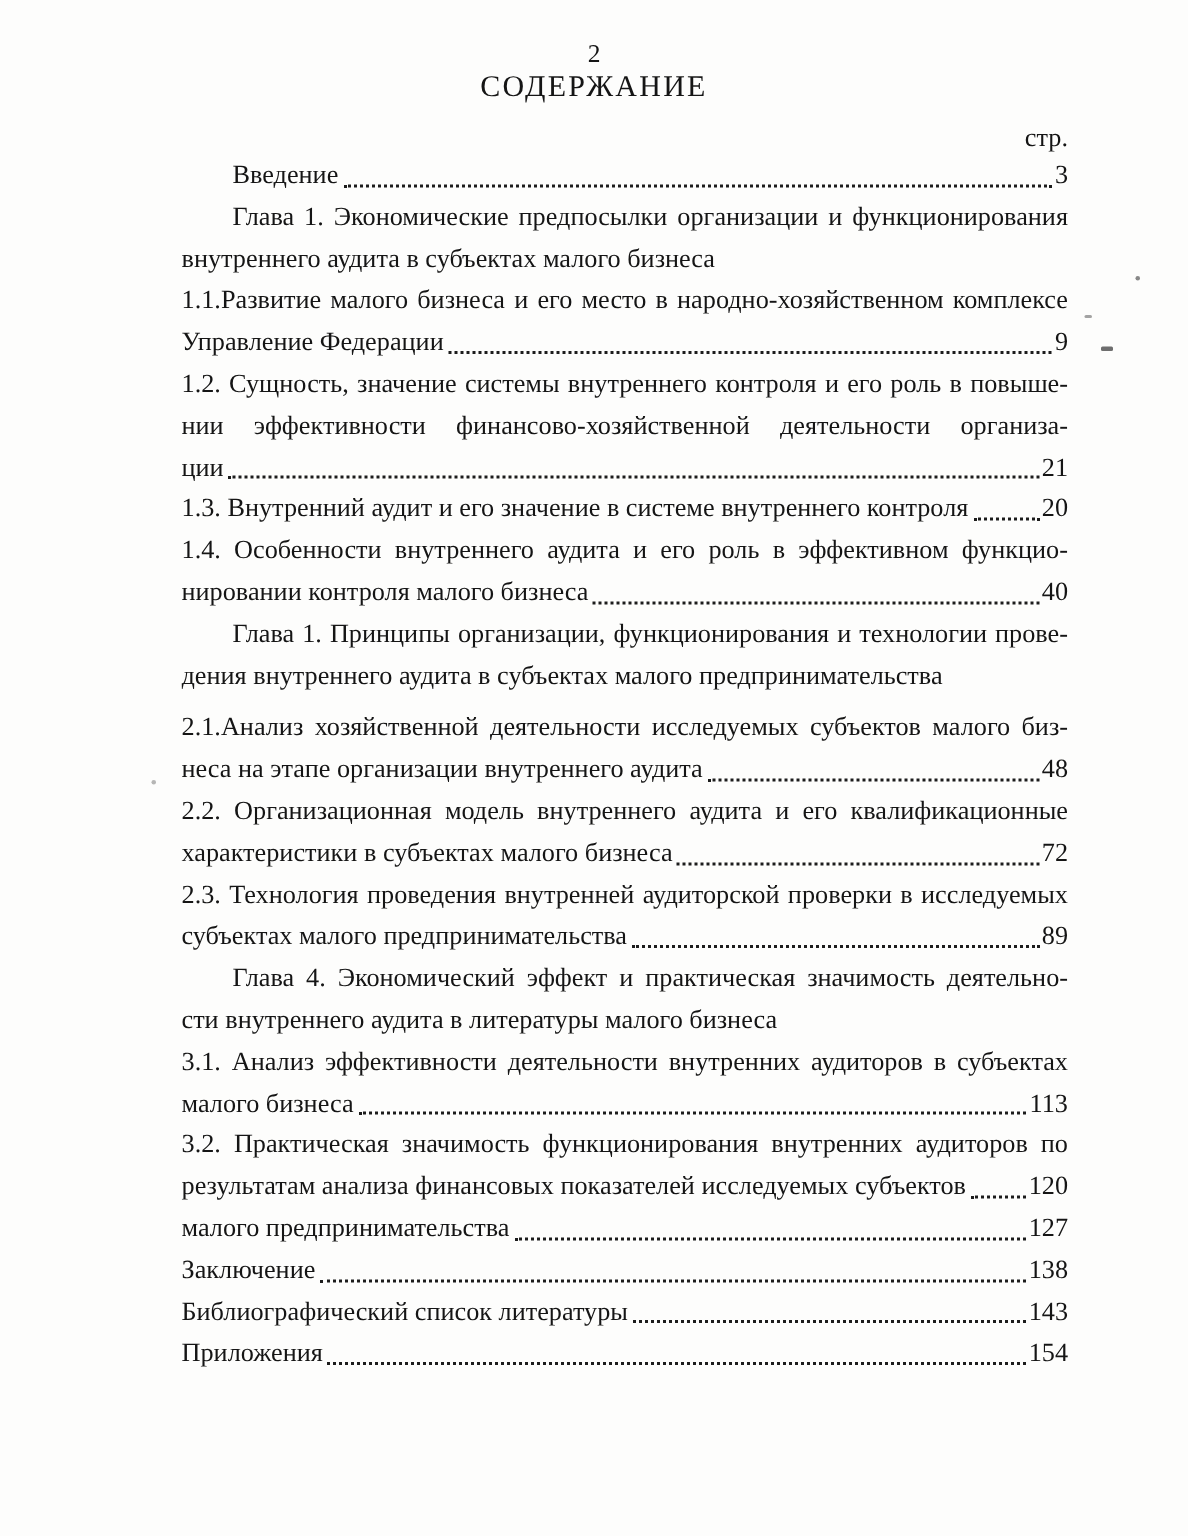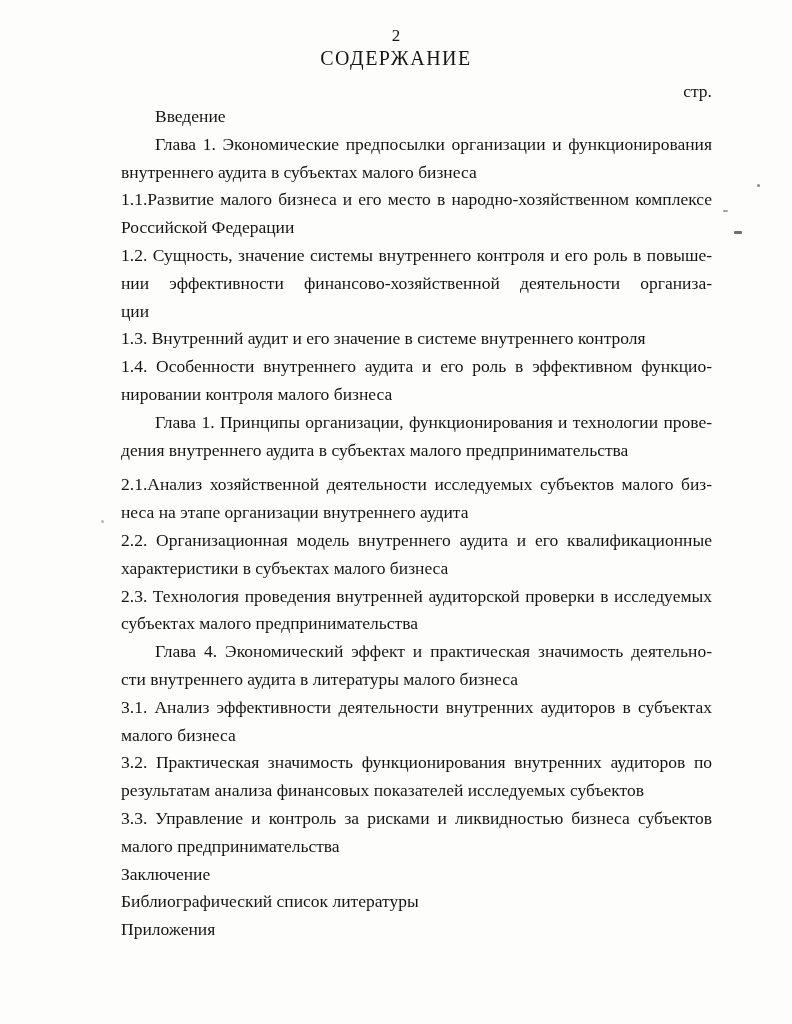--- a/index.html
+++ b/index.html
@@ -40,21 +40,21 @@
     height: 27.8px;
     white-space: nowrap;
     overflow: hidden;
   }
   .ln.j {               
     text-align: justify;
     text-align-last: justify;
   }
   .ln.ind { text-indent: 34px; }   
   .ln.gap { margin-top: 7px; }     
-  .ln.lead { display: flex; flex-direction: column; }
+  .ln.lead { display: flex; }
   .ln.lead .t  { flex: 0 0 auto; }
   .ln.lead .pg { flex: 0 0 auto; }
   .ln.lead .dots {
     flex: 1 1 auto;
     min-width: 6px;
     border-bottom: 2px dotted #1c1c1c;
     align-self: flex-end;
     margin: 0 2px 6px 3px;
     height: 0;
   }
@@ -89,21 +89,21 @@
 
     <div class="ln">
       <span class="t">внутреннего аудита в субъектах малого бизнеса</span>
     </div>
 
     <div class="ln j">
       <span class="t">1.1.Развитие малого бизнеса и его место в народно-хозяйственном комплексе</span>
     </div>
 
     <div class="ln lead">
-      <span class="t">Российской Федерации</span>
+      <span class="t">Управление Федерации</span>
       <span class="dots"></span>
       <span class="pg">9</span>
     </div>
 
     <div class="ln j">
       <span class="t">1.2. Сущность, значение системы внутреннего контроля и его роль в повыше-</span>
     </div>
 
     <div class="ln j">
       <span class="t">нии эффективности финансово-хозяйственной деятельности организа-</span>
@@ -190,23 +190,20 @@
     <div class="ln j">
       <span class="t">3.2. Практическая значимость функционирования внутренних аудиторов по</span>
     </div>
 
     <div class="ln lead">
       <span class="t">результатам анализа финансовых показателей исследуемых субъектов</span>
       <span class="dots"></span>
       <span class="pg">120</span>
     </div>
 
-    <div class="ln j">
-      <span class="t">3.3. Управление и контроль за рисками и ликвидностью бизнеса субъектов</span>
-    </div>
 
     <div class="ln lead">
       <span class="t">малого предпринимательства</span>
       <span class="dots"></span>
       <span class="pg">127</span>
     </div>
 
     <div class="ln lead">
       <span class="t">Заключение</span>
       <span class="dots"></span>

